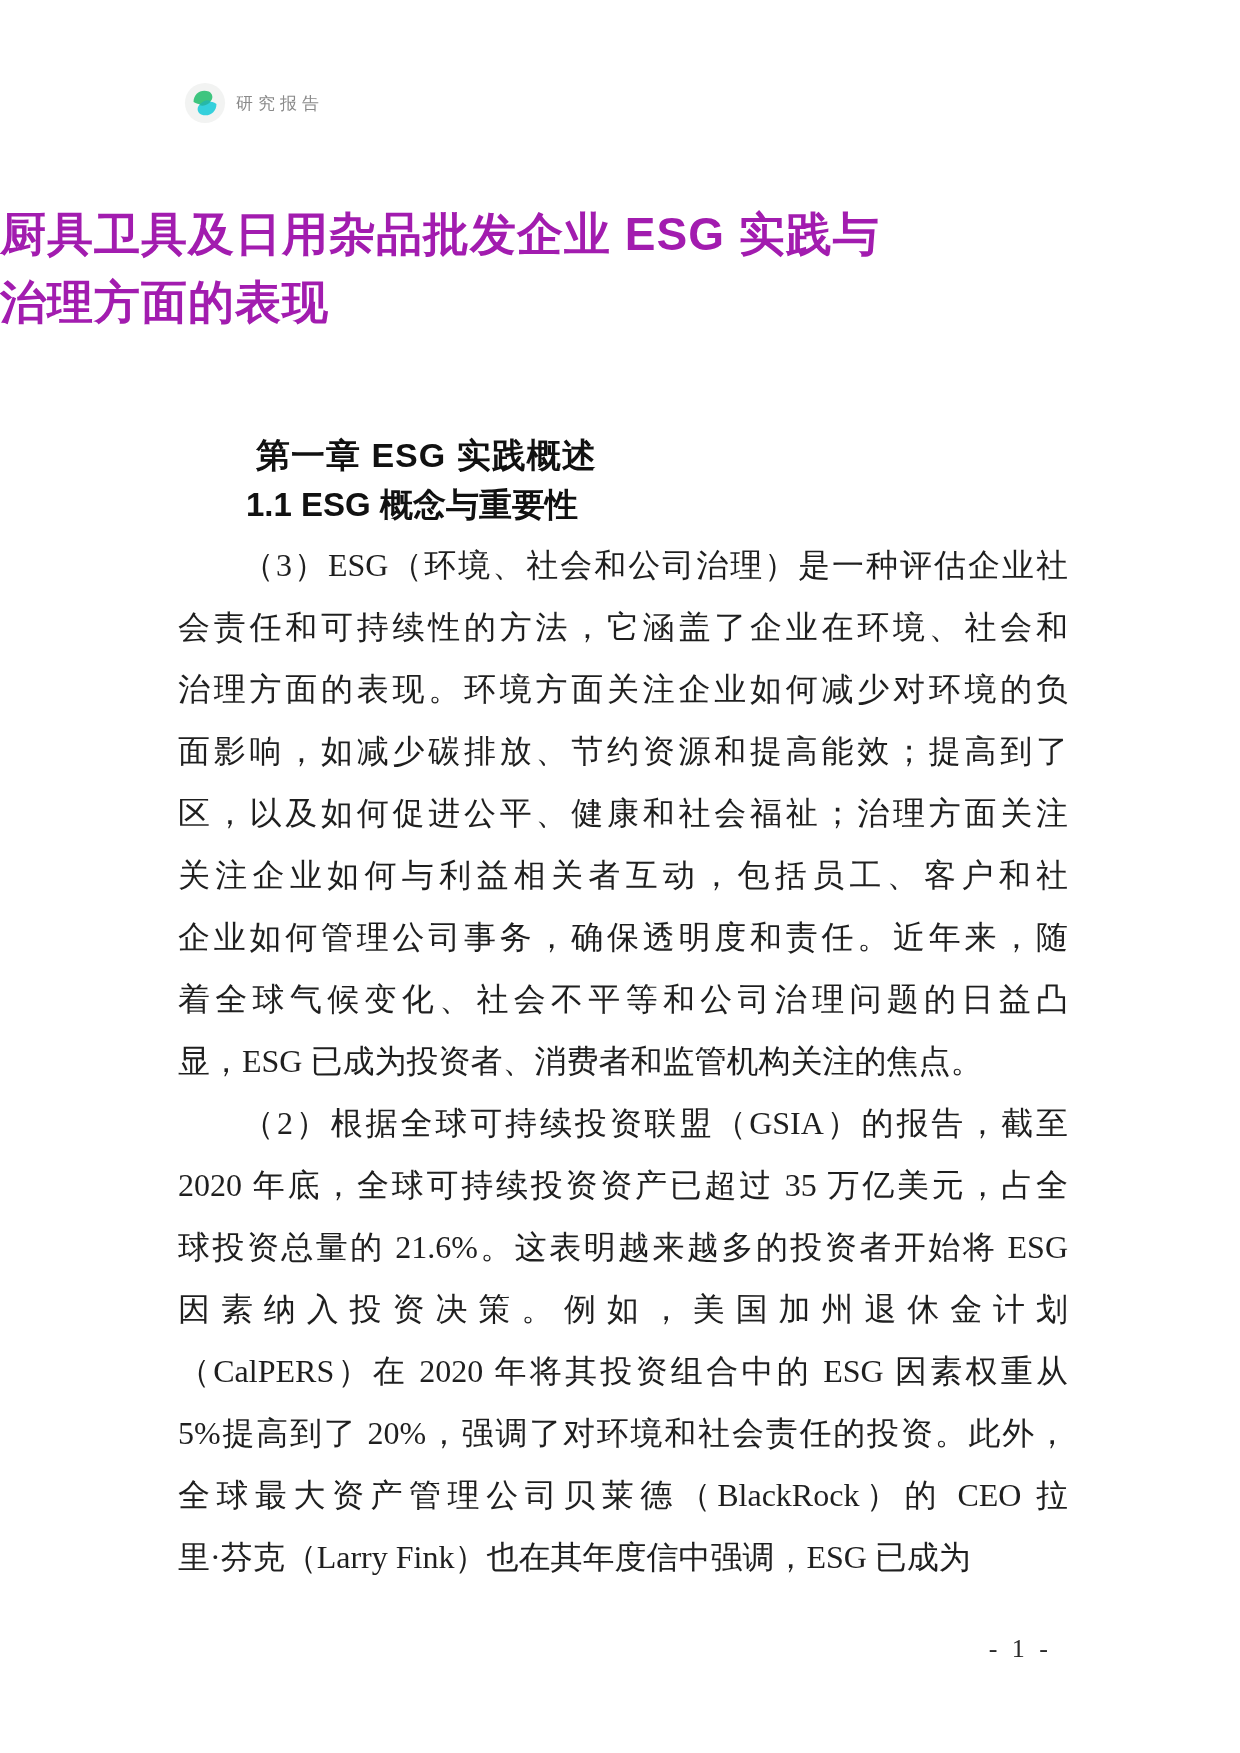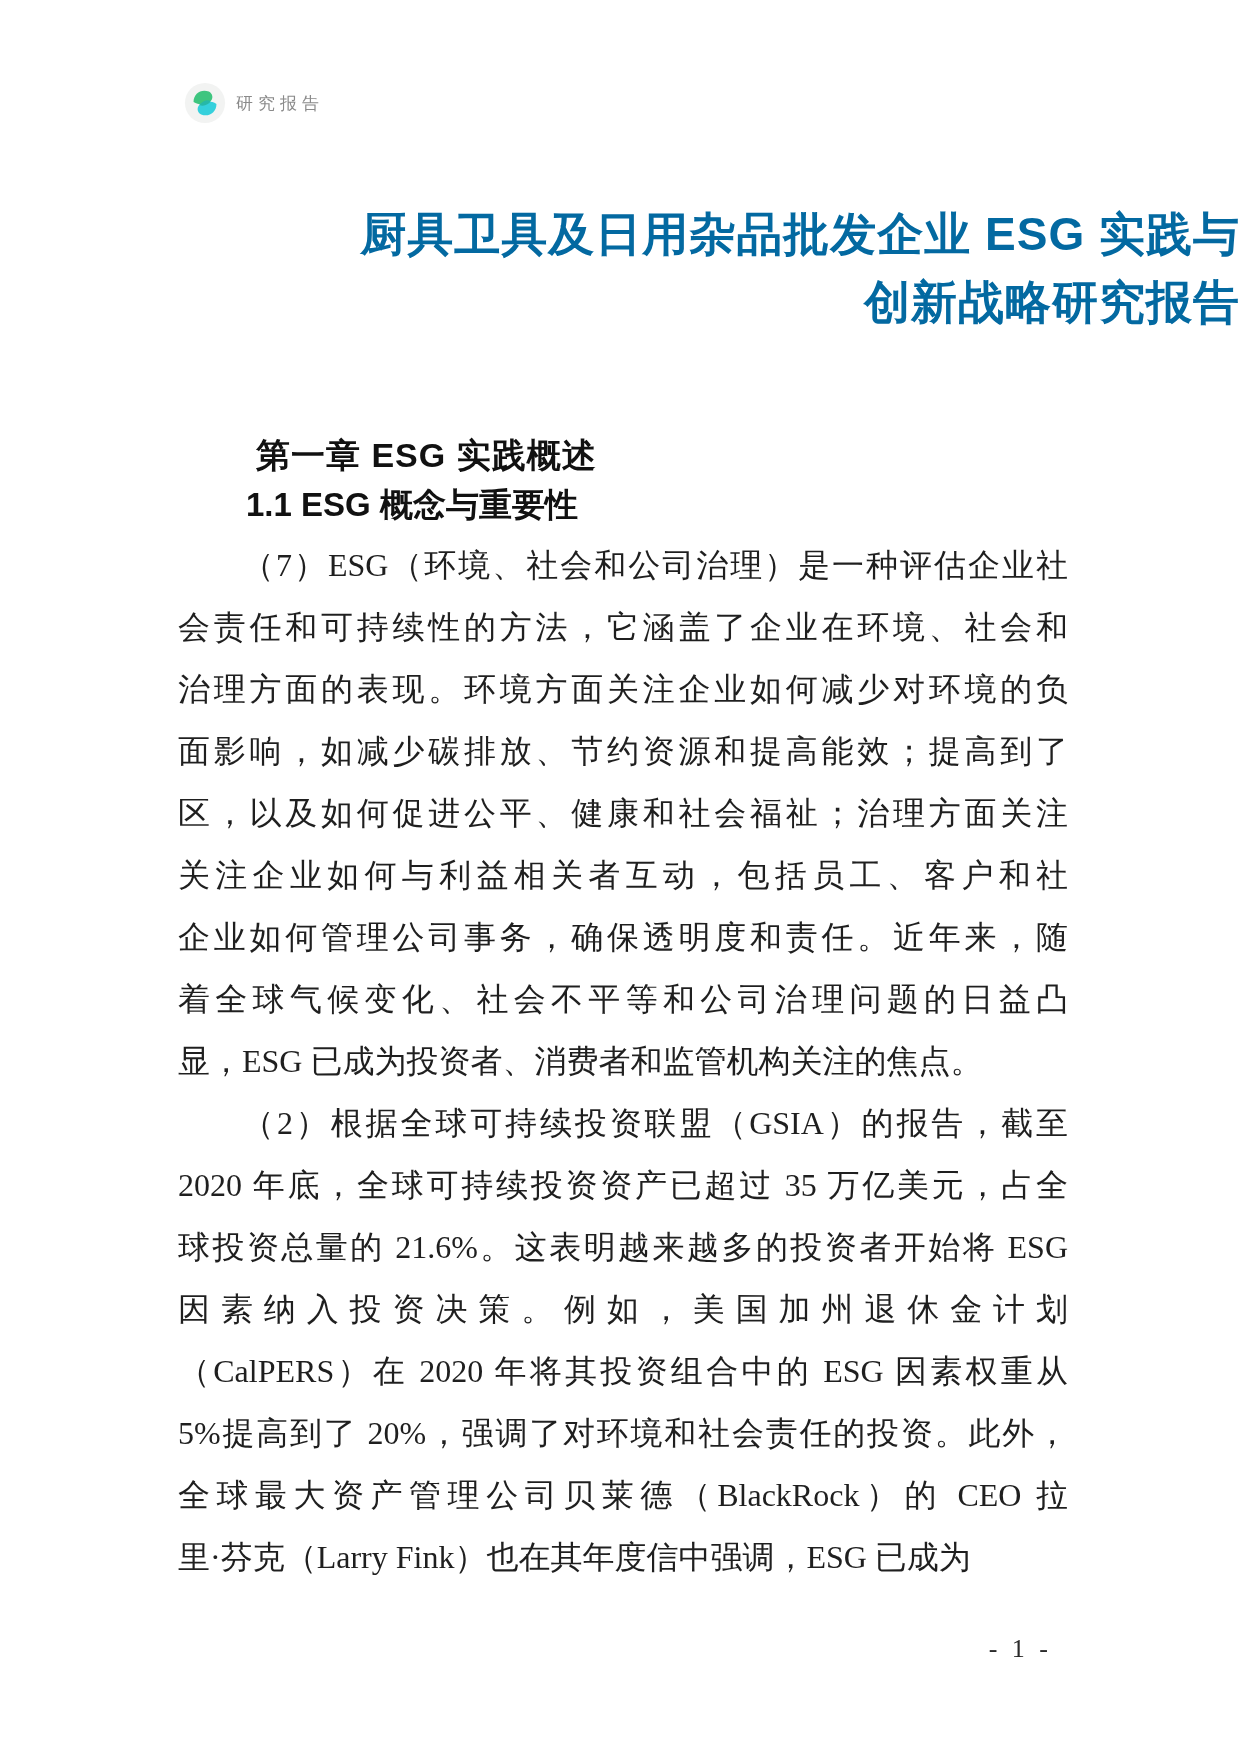--- a/index.html
+++ b/index.html
@@ -29,26 +29,26 @@
     font-family: "Liberation Serif", "DejaVu Serif", serif;
   }
 
   
   .doc-title {
     position: absolute;
     top: 200px;
     left: 0;
     width: 100%;
     margin: 0;
-    text-align: right;
+    text-align: left;
     font-family: "Liberation Sans", "DejaVu Sans", sans-serif;
     font-weight: 700;
     font-size: 46px;
     line-height: 68px;
-    color: #0369a1;
+    color: #a21caf;
     letter-spacing: 1px;
   }
   .doc-title .title-line { display: block; }
 
   
   .chapter {
     position: absolute;
     top: 423px;
     left: 246px;
     margin: 10px;
@@ -113,29 +113,29 @@
       <circle cx="22" cy="22" r="21" fill="#f2f3f2"></circle>
       <path d="M10,21 C10,12 18,7 26,10 C30,12 31,17 28,20 C24,24 16,25 10,21 Z" fill="#3ec57f"></path>
       <path d="M34,23 C34,32 26,37 18,34 C14,32 13,27 16,24 C20,20 28,19 34,23 Z" fill="#35d0dc"></path>
       <path d="M16,24 C20,20 24,18 28,20 C26,24 20,26 16,24 Z" fill="#27b8a8"></path>
     </svg>
     <span class="brand-label">研究报告</span>
   </header>
 
   <h1 class="doc-title">
     <span class="title-line">厨具卫具及日用杂品批发企业 ESG 实践与</span>
-    <span class="title-line">创新战略研究报告</span>
+    <span class="title-line">治理方面的表现</span>
   </h1>
 
   <h2 class="chapter">第一章 ESG 实践概述</h2>
   <h3 class="section">1.1 ESG 概念与重要性</h3>
 
   <div class="body-text">
     <p class="para">
-      <span class="line indent">（7）ESG（环境、社会和公司治理）是一种评估企业社</span>
+      <span class="line indent">（3）ESG（环境、社会和公司治理）是一种评估企业社</span>
       <span class="line">会责任和可持续性的方法，它涵盖了企业在环境、社会和</span>
       <span class="line">治理方面的表现。环境方面关注企业如何减少对环境的负</span>
       <span class="line">面影响，如减少碳排放、节约资源和提高能效；提高到了</span>
       <span class="line">区，以及如何促进公平、健康和社会福祉；治理方面关注</span>
       <span class="line">关注企业如何与利益相关者互动，包括员工、客户和社</span>
       <span class="line">企业如何管理公司事务，确保透明度和责任。近年来，随</span>
       <span class="line">着全球气候变化、社会不平等和公司治理问题的日益凸</span>
       <span class="line flush">显，ESG 已成为投资者、消费者和监管机构关注的焦点。</span>
     </p>
     <p class="para">

